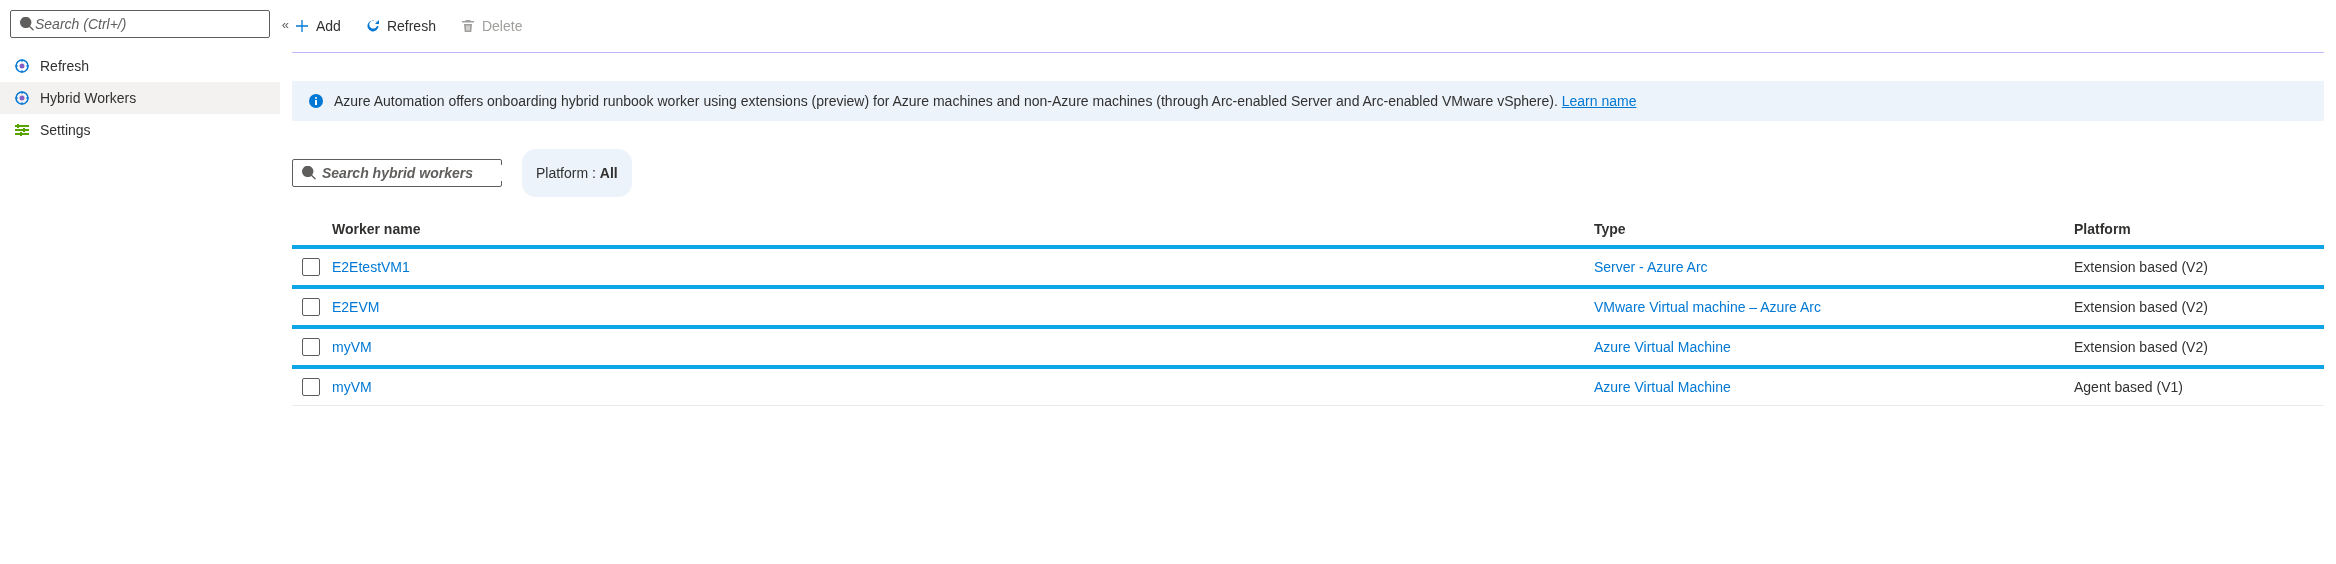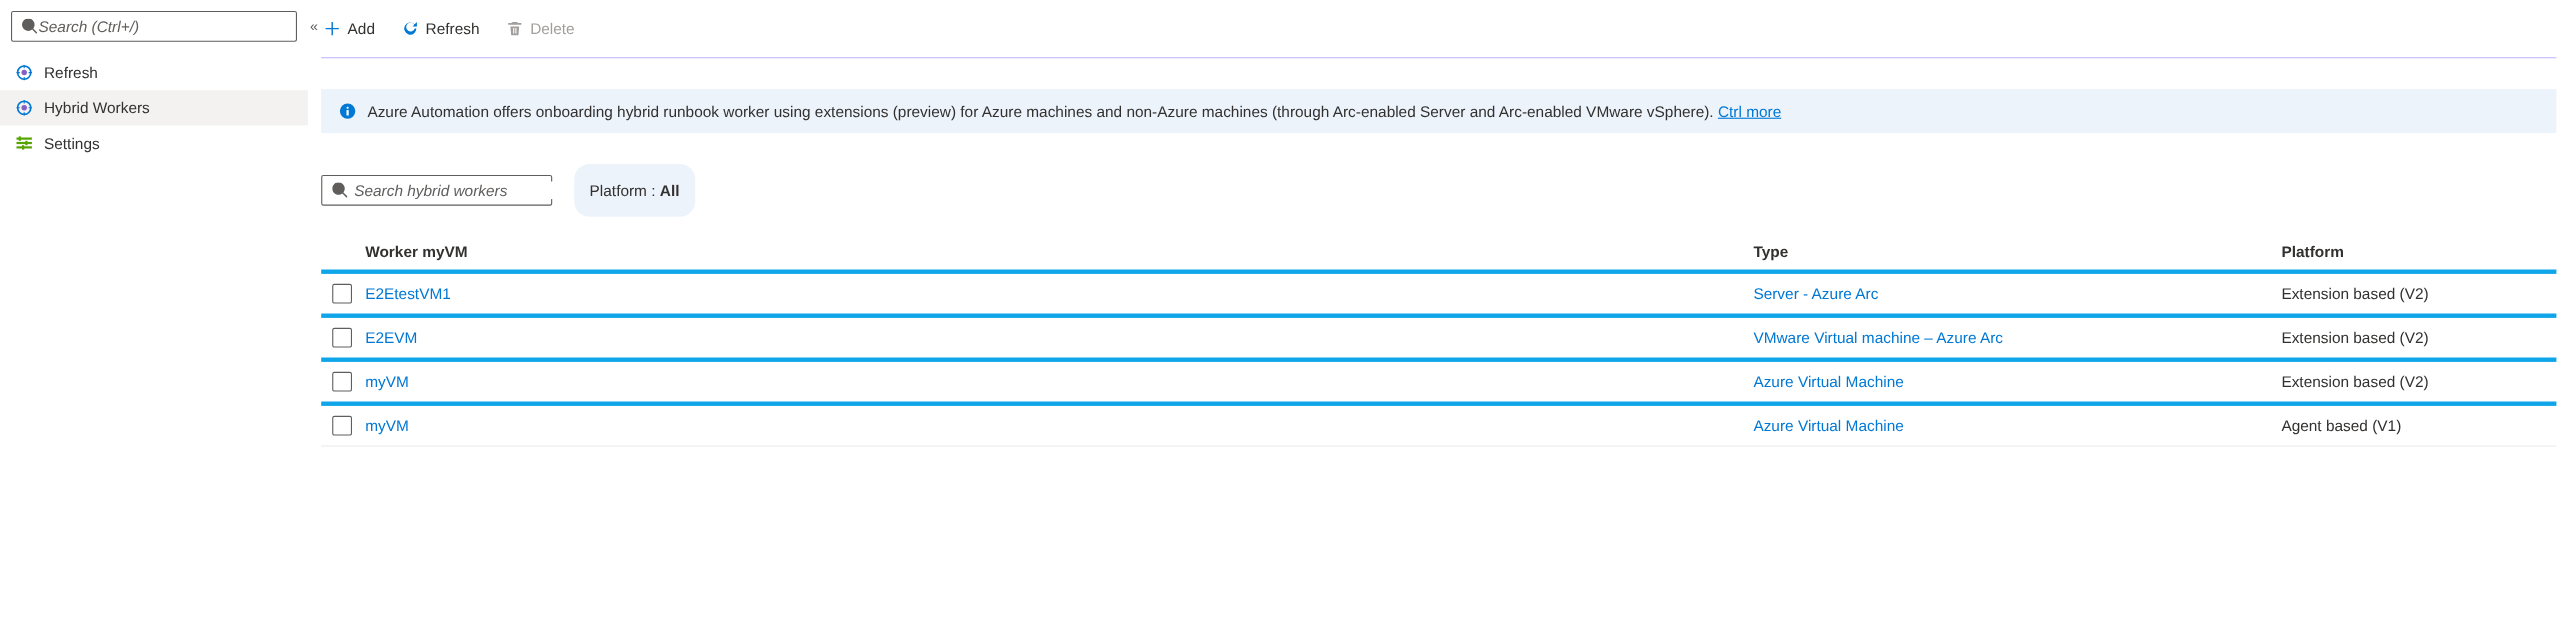--- a/index.html
+++ b/index.html
@@ -129,20 +129,21 @@
       width: 210px;
       gap: 6px;
     }
     .filter-search input {
       border: none;
       outline: none;
       font-size: 14px;
       font-style: italic;
       color: #605e5c;
       flex: 1;
+      font-weight: bold;
     }
     .filter-search input::placeholder {
       font-style: italic;
       color: #605e5c;
     }
     .filter-pill {
       background: #edf3fb;
       border-radius: 14px;
       padding: 16px 14px;
       font-size: 14px;
@@ -277,42 +278,42 @@
     </div>
 
     <div class="info-banner">
       <span class="icon">
         <svg width="16" height="16" viewBox="0 0 16 16">
             <circle cx="8" cy="8" r="7" fill="#0078d4"></circle>
             <path d="M8 4a1 1 0 1 1 0 2 1 1 0 0 1 0-2zm-1 3h2v5H7V7z" fill="#fff"></path>
           </svg>
       </span>
       <span class="info-banner-text">
-        <span>Azure Automation offers onboarding hybrid runbook worker using extensions (preview) for Azure machines and non-Azure machines (through Arc-enabled Server and Arc-enabled VMware vSphere). </span><span class="info-banner-link">Ctrl more</span>
+        <span>Azure Automation offers onboarding hybrid runbook worker using extensions (preview) for Azure machines and non-Azure machines (through Arc-enabled Server and Arc-enabled VMware vSphere). </span><span class="info-banner-link">Learn name</span>
       </span>
     </div>
 
     <div class="filter-row">
       <div class="filter-search">
         <span class="icon">
           <svg width="14" height="14" viewBox="0 0 16 16">
               <path d="M11.5 6.5a5 5 0 1 1-10 0 5 5 0 0 1 10 0zm-.92 4.79a6.5 6.5 0 1 1 1.06-1.06l3.82 3.82a.75.75 0 1 1-1.06 1.06l-3.82-3.82z" fill="#605e5c"></path>
             </svg>
         </span>
         <input type="text" placeholder="Search hybrid workers" style="">
       </div>
       <div class="filter-pill">
         <span>Platform : </span><span class="bold">All</span>
       </div>
     </div>
 
     <div class="table">
       <div class="table-header">
         <div class="col-check"></div>
-        <div class="col-name">Worker myVM</div>
+        <div class="col-name">Worker name</div>
         <div class="col-type">Type</div>
         <div class="col-platform">Platform</div>
       </div>
 
       <div class="table-row">
         <div class="col-check">
             <div class="checkbox"></div>
           </div>
         <div class="col-name"><span class="link">E2EtestVM1</span></div>
         <div class="col-type"><span class="link">Server - Azure Arc</span></div>

